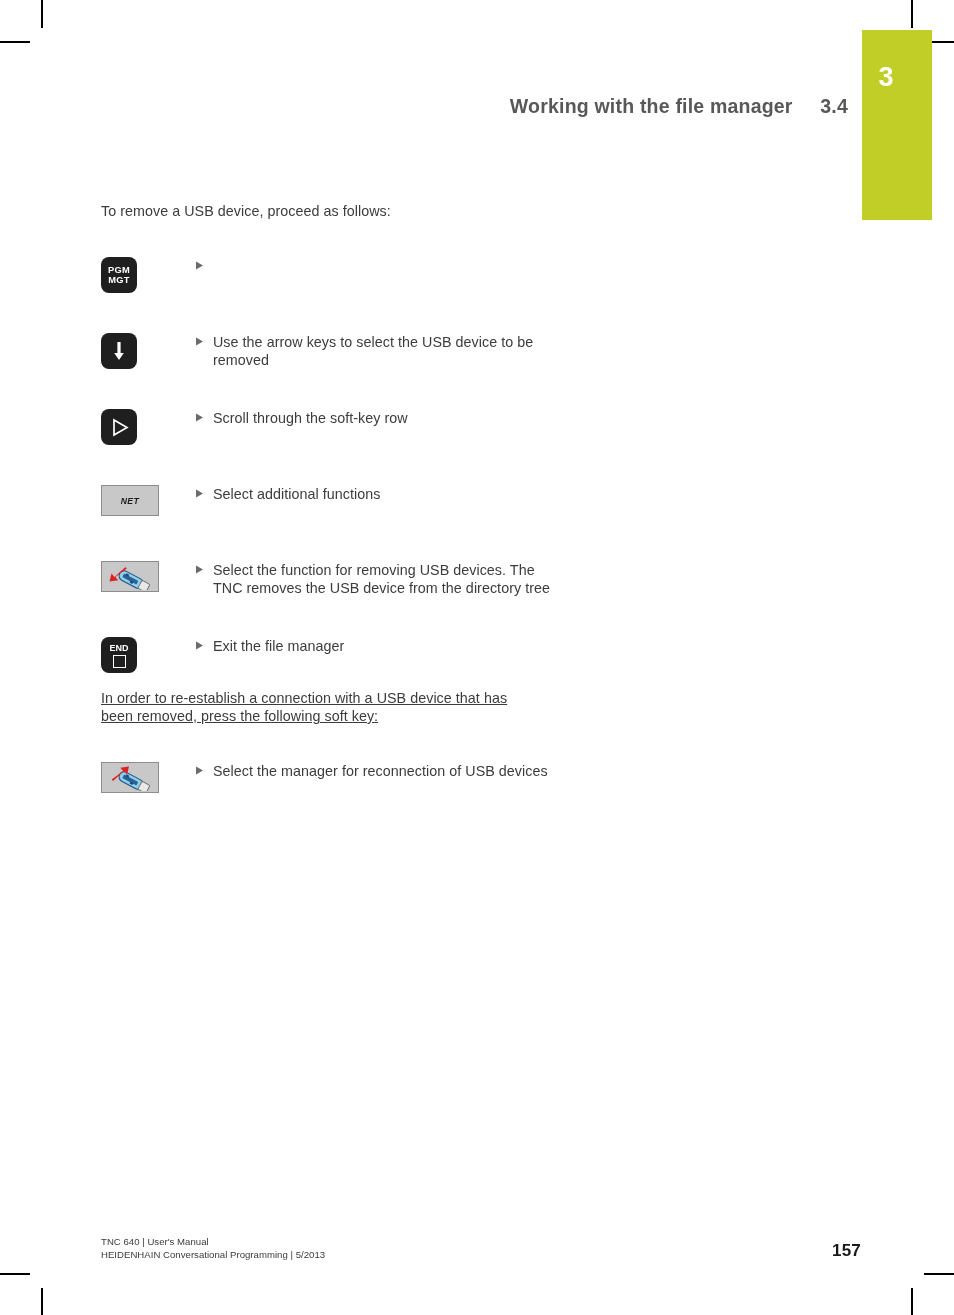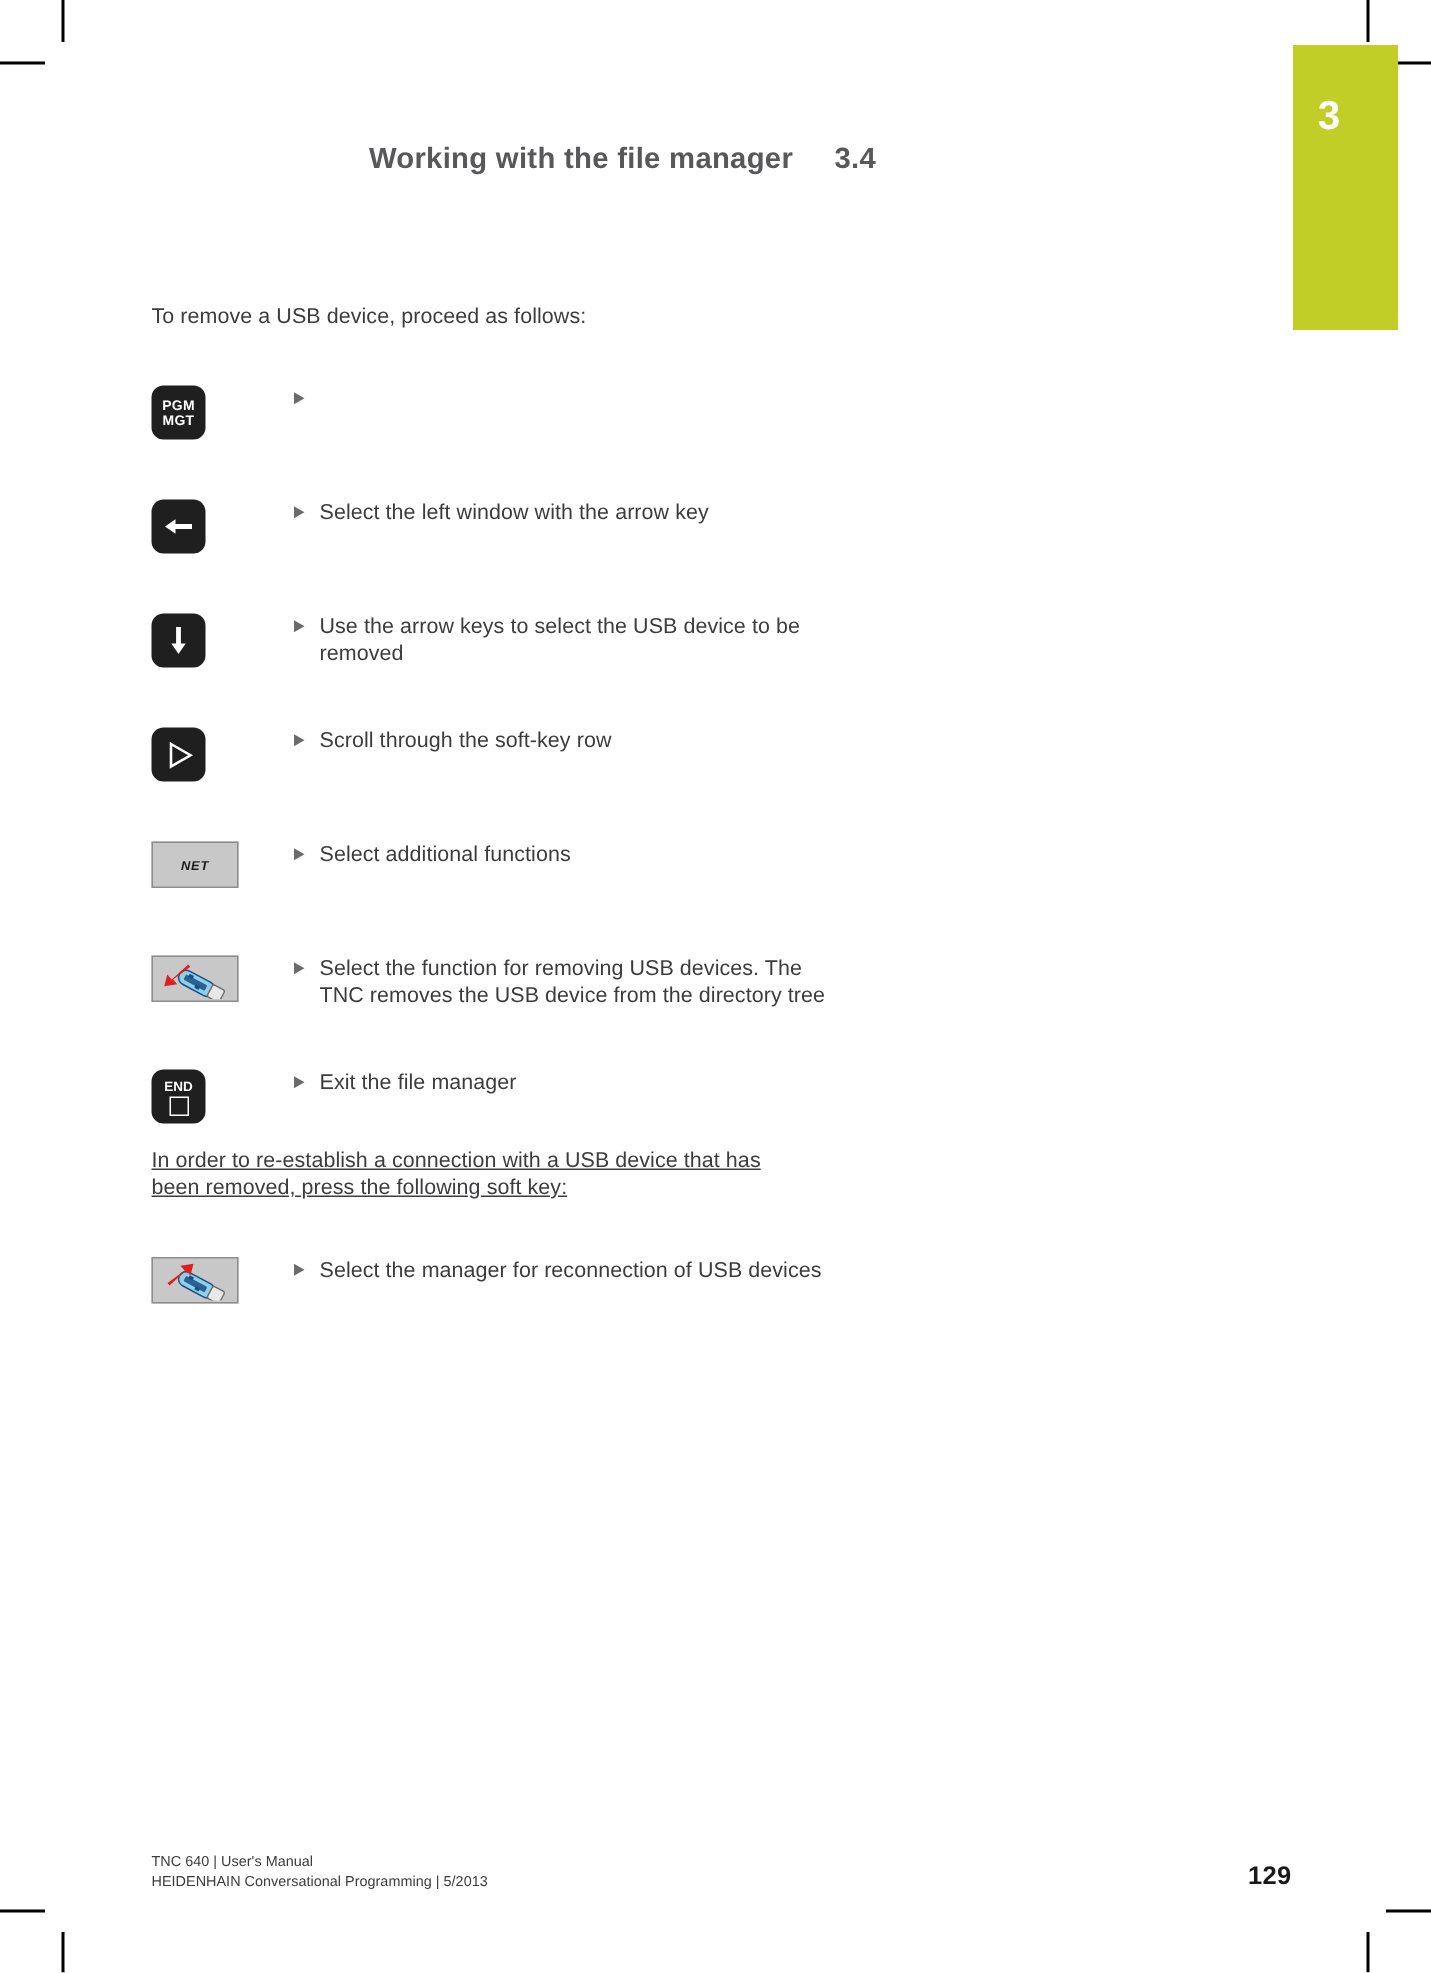--- a/index.html
+++ b/index.html
@@ -47,25 +47,26 @@
     line-height: 1;
     letter-spacing: 0px;
   }
 
   
   .page-header {
     position: absolute;
     left: 0;
     top: 95px;
     width: 830px;
-    text-align: center;
+    text-align: right;
     color: #58585a;
     font-size: 19.5px;
     font-weight: bold;
     letter-spacing: 0.2px;
+    padding-left: 18px;
   }
   .page-header .hdr-title { }
   .page-header .hdr-section { margin-left: 22px; }
 
   
   .content {
     position: absolute;
     left: 101px;
     top: 202px;
     width: 700px;
@@ -225,35 +226,20 @@
         <div class="kl">MGT</div>
       </div>
     </div>
     <div class="step-bullet">
       <svg width="9" height="9" viewBox="0 0 9 9">
           <polygon points="1,0.5 8,4.5 1,8.5" fill="#6b6b6d"></polygon>
         </svg>
     </div>
   </div>
 
-  <div class="step">
-    <div class="step-iconcell">
-      <div class="hardkey">
-        <svg width="20" height="14" viewBox="0 0 20 14">
-          <polygon points="1,7 8,2.2 8,5.4 19,5.4 19,8.6 8,8.6 8,11.8" fill="#ffffff"></polygon>
-        </svg>
-      </div>
-    </div>
-    <div class="step-bullet">
-      <svg width="9" height="9" viewBox="0 0 9 9">
-          <polygon points="1,0.5 8,4.5 1,8.5" fill="#6b6b6d"></polygon>
-        </svg>
-    </div>
-    <div class="step-text">Select the left window with the arrow key</div>
-  </div>
 
   <div class="step">
     <div class="step-iconcell">
       <div class="hardkey">
         <svg width="14" height="20" viewBox="0 0 14 20">
           <polygon points="7,19 2.2,12 5.4,12 5.4,1 8.6,1 8.6,12 11.8,12" fill="#ffffff"></polygon>
         </svg>
       </div>
     </div>
     <div class="step-bullet">
@@ -361,14 +347,14 @@
     <div class="step-text">Select the manager for reconnection of USB devices</div>
   </div>
 
 </div>
 
 <div class="footer">
   <div class="footer-left">
     <div>TNC 640 | User's Manual</div>
     <div>HEIDENHAIN Conversational Programming | 5/2013</div>
   </div>
-  <div class="footer-pageno">129</div>
+  <div class="footer-pageno">157</div>
 </div>
 
 </body></html>

